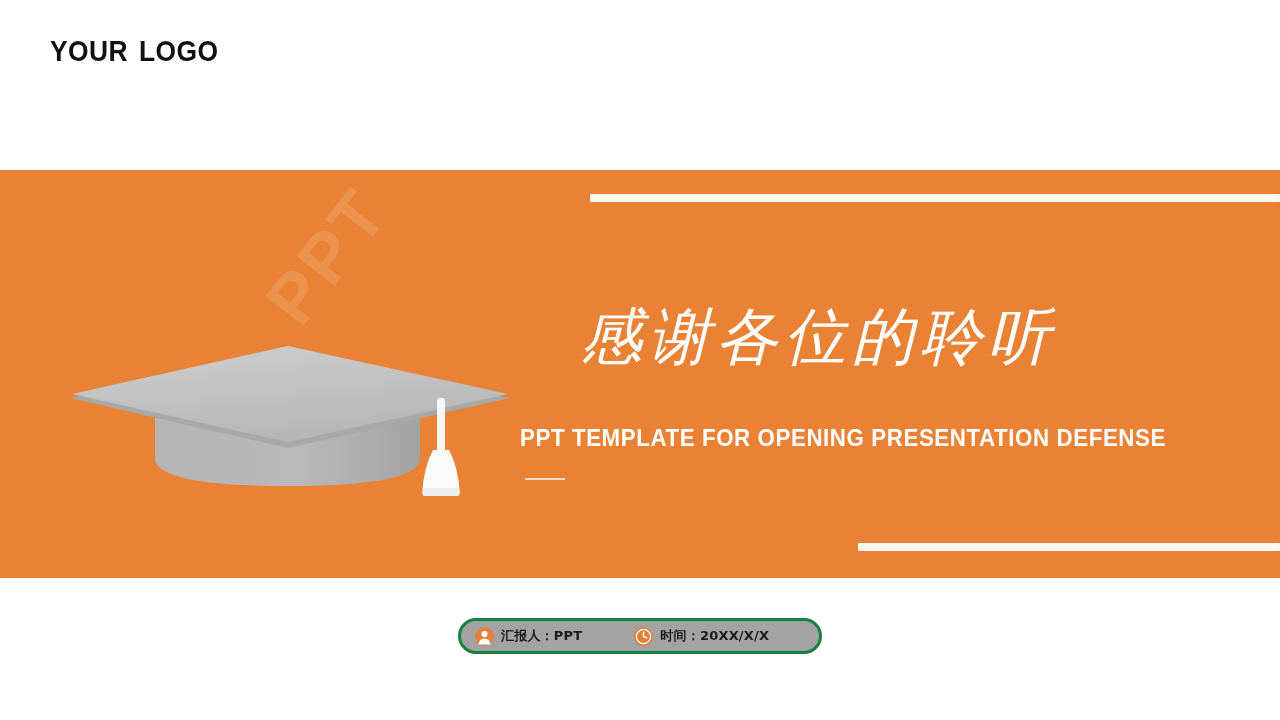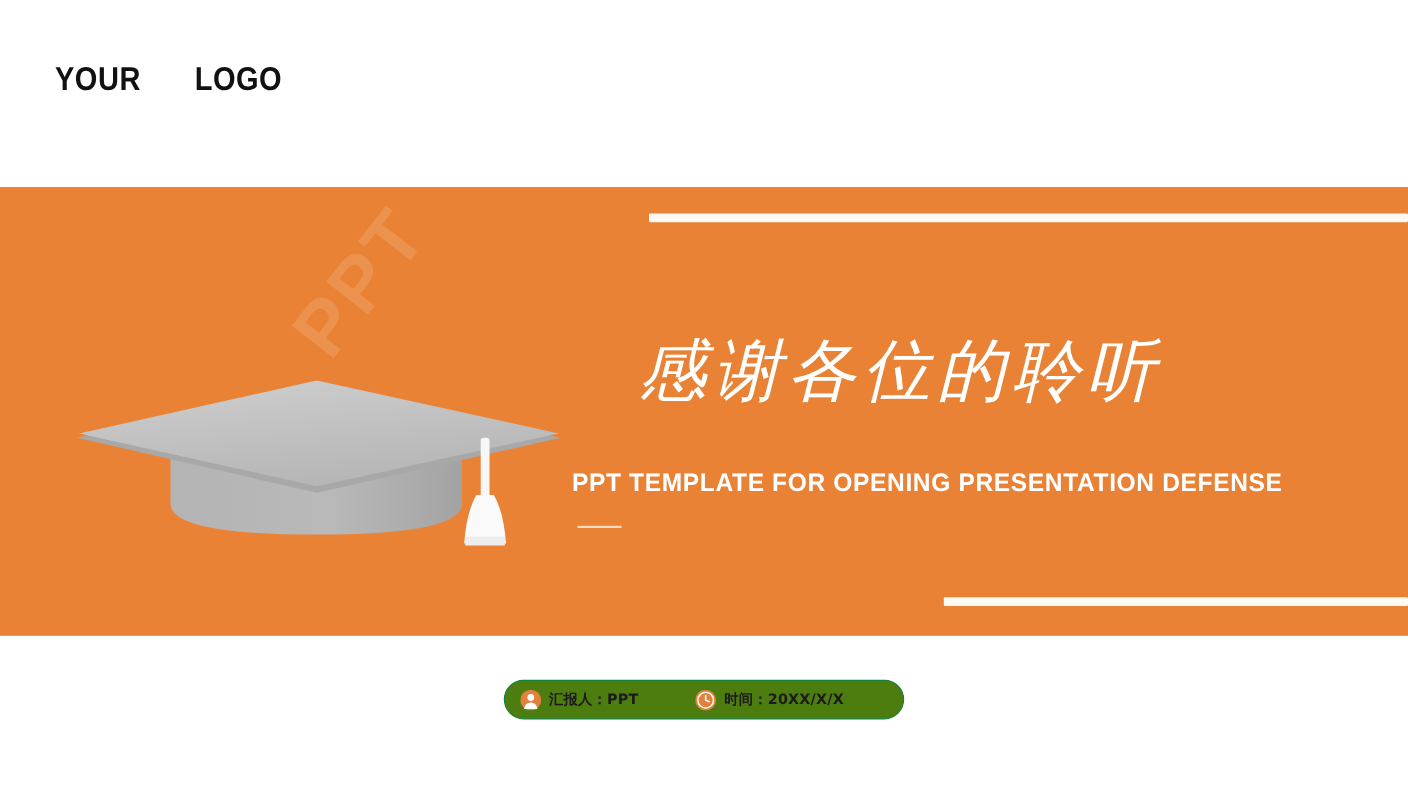--- a/index.html
+++ b/index.html
@@ -15,24 +15,23 @@
     width: 1280px;
     height: 720px;
     background: #ffffff;
     overflow: hidden;
   }
 
   
   #logo {
     position: absolute;
     left: 50px;
-    top: 56px;
+    top: 34px;
     display: flex;
     align-items: baseline;
-    gap: 38px;
     white-space: nowrap;
     text-align: right;
   }
   #logo .word {
     font-family: "Liberation Sans Narrow", "Liberation Sans", sans-serif;
     font-size: 30px;
     font-weight: bold;
     letter-spacing: 0.5px;
     color: #111111;
     transform: scaleX(0.88);
@@ -131,23 +130,23 @@
   }
 
   
   #badge {
     position: absolute;
     left: 458px;
     top: 618px;
     width: 364px;
     height: 36px;
     box-sizing: border-box;
-    border: 1px solid #15803d;
+    border: 3px solid #15803d;
     border-radius: 18px;
-    background: #4d7c0f;
+    background: #a3a3a3;
     display: flex;
     align-items: center;
     padding: 0 14px;
   }
   .badge-group {
     display: flex;
     align-items: center;
     gap: 7px;
     white-space: nowrap;
   }

